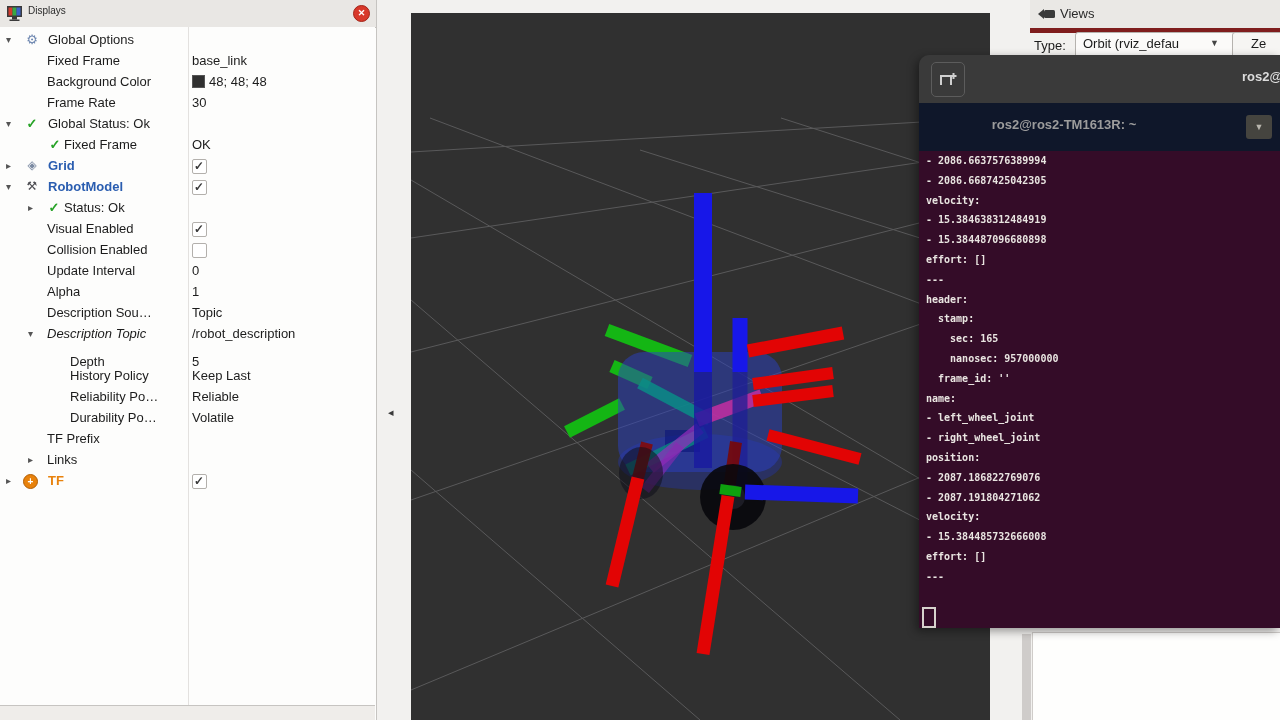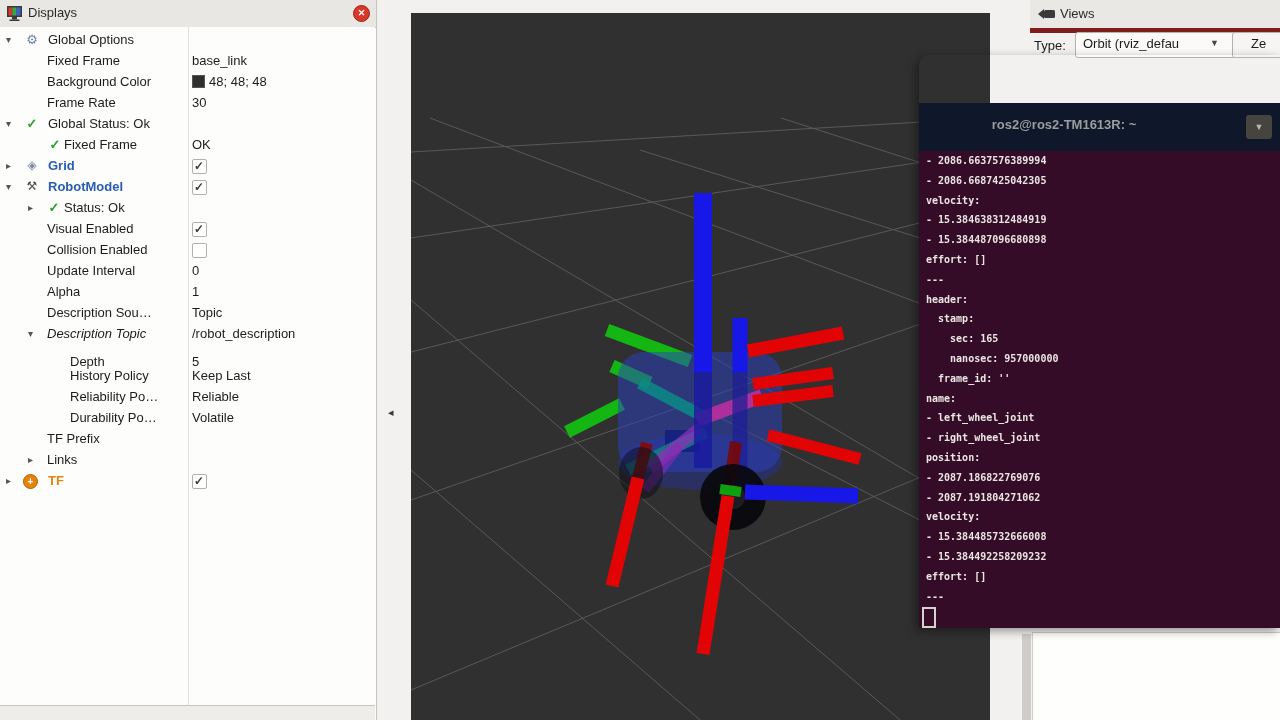--- a/index.html
+++ b/index.html
@@ -3,21 +3,21 @@
 <meta charset="utf-8">
 <style>
   html,body{margin:0;padding:0;}
   body{width:1280px;height:720px;position:relative;overflow:hidden;
        background:#f2f1ef;font-family:"Liberation Sans",sans-serif;}
   .abs{position:absolute;}
 
   
   #displays-panel{left:0;top:0;width:376px;height:720px;background:#fdfdfc;border-right:1px solid #c6c4c1;}
   .panel-header{left:0;top:0;width:100%;height:27px;background:#e9e7e4;border-bottom:1px solid #c3c1be;}
-  .panel-title{position:absolute;left:28px;top:5px;font-size:13px;color:#2a2a2a;}
+  .panel-title{position:absolute;left:28px;top:5px;font-size:10px;color:#2a2a2a;}
   #displays-close{position:absolute;right:6px;top:5px;width:15px;height:15px;border-radius:50%;
      background:#d8382a;border:1px solid #a32418;color:#fff;font-size:9px;line-height:14px;
      text-align:center;font-weight:bold;cursor:default;}
   #displays-tree{left:0;top:27px;width:375px;height:678px;background:#fdfdfc;}
   #displays-tree::before{content:"";position:absolute;left:188px;top:0;width:1px;height:678px;background:#e3e1df;}
   #displays-bottom{left:0;top:705px;width:375px;height:15px;background:#efedea;border-top:1px solid #c6c4c1;}
   .trow{position:absolute;left:0;width:375px;height:21px;line-height:21px;font-size:13px;color:#1c1c1c;}
   .arr{position:absolute;top:0;width:14px;color:#555;font-size:10px;}
   .ticon{position:absolute;top:0;width:18px;text-align:center;font-size:13px;}
   .i-gear{color:#6e87b0;}
@@ -281,20 +281,30 @@
   <span id="views-type-label">Type:</span>
   <div id="views-type-dropdown">Orbit (rviz_defau</div>
   <span id="views-type-caret">▼</span>
   <div id="views-zero-btn">Ze</div>
   <div id="views-scrollbar"></div>
   <div id="views-list"></div>
   <div id="views-list2"></div>
 </div>
 
 <div class="abs" id="terminal">
+  <div id="term-titlebar">
+    <div id="term-newtab">
+      <svg width="18" height="16" viewBox="0 0 18 16">
+        <path d="M2 13 V4 h10 v9" fill="none" stroke="#cfcfcf" stroke-width="2"></path>
+        <line x1="14.5" y1="1" x2="14.5" y2="7" stroke="#cfcfcf" stroke-width="2"></line>
+        <line x1="11.5" y1="4" x2="17.5" y2="4" stroke="#cfcfcf" stroke-width="2"></line>
+      </svg>
+    </div>
+    <span id="term-title">ros2@</span>
+  </div>
   <div id="term-tabbar">
     <span id="term-tab-label">ros2@ros2-TM1613R: ~</span>
     <span id="term-tab-caret">▼</span>
   </div>
   <div id="term-body">
     <div id="term-cursor"></div>
   <div class="tline">- 2086.6637576389994</div>
       <div class="tline">- 2086.6687425042305</div>
       <div class="tline">velocity:</div>
       <div class="tline">- 15.384638312484919</div>
@@ -307,17 +317,16 @@
       <div class="tline">    nanosec: 957000000</div>
       <div class="tline">  frame_id: ''</div>
       <div class="tline">name:</div>
       <div class="tline">- left_wheel_joint</div>
       <div class="tline">- right_wheel_joint</div>
       <div class="tline">position:</div>
       <div class="tline">- 2087.186822769076</div>
       <div class="tline">- 2087.191804271062</div>
       <div class="tline">velocity:</div>
       <div class="tline">- 15.384485732666008</div>
-      <div class="tline">- 15.384492258209232</div>
       <div class="tline">effort: []</div>
       <div class="tline">---</div>
     </div>
 </div>
 
 </body></html>

